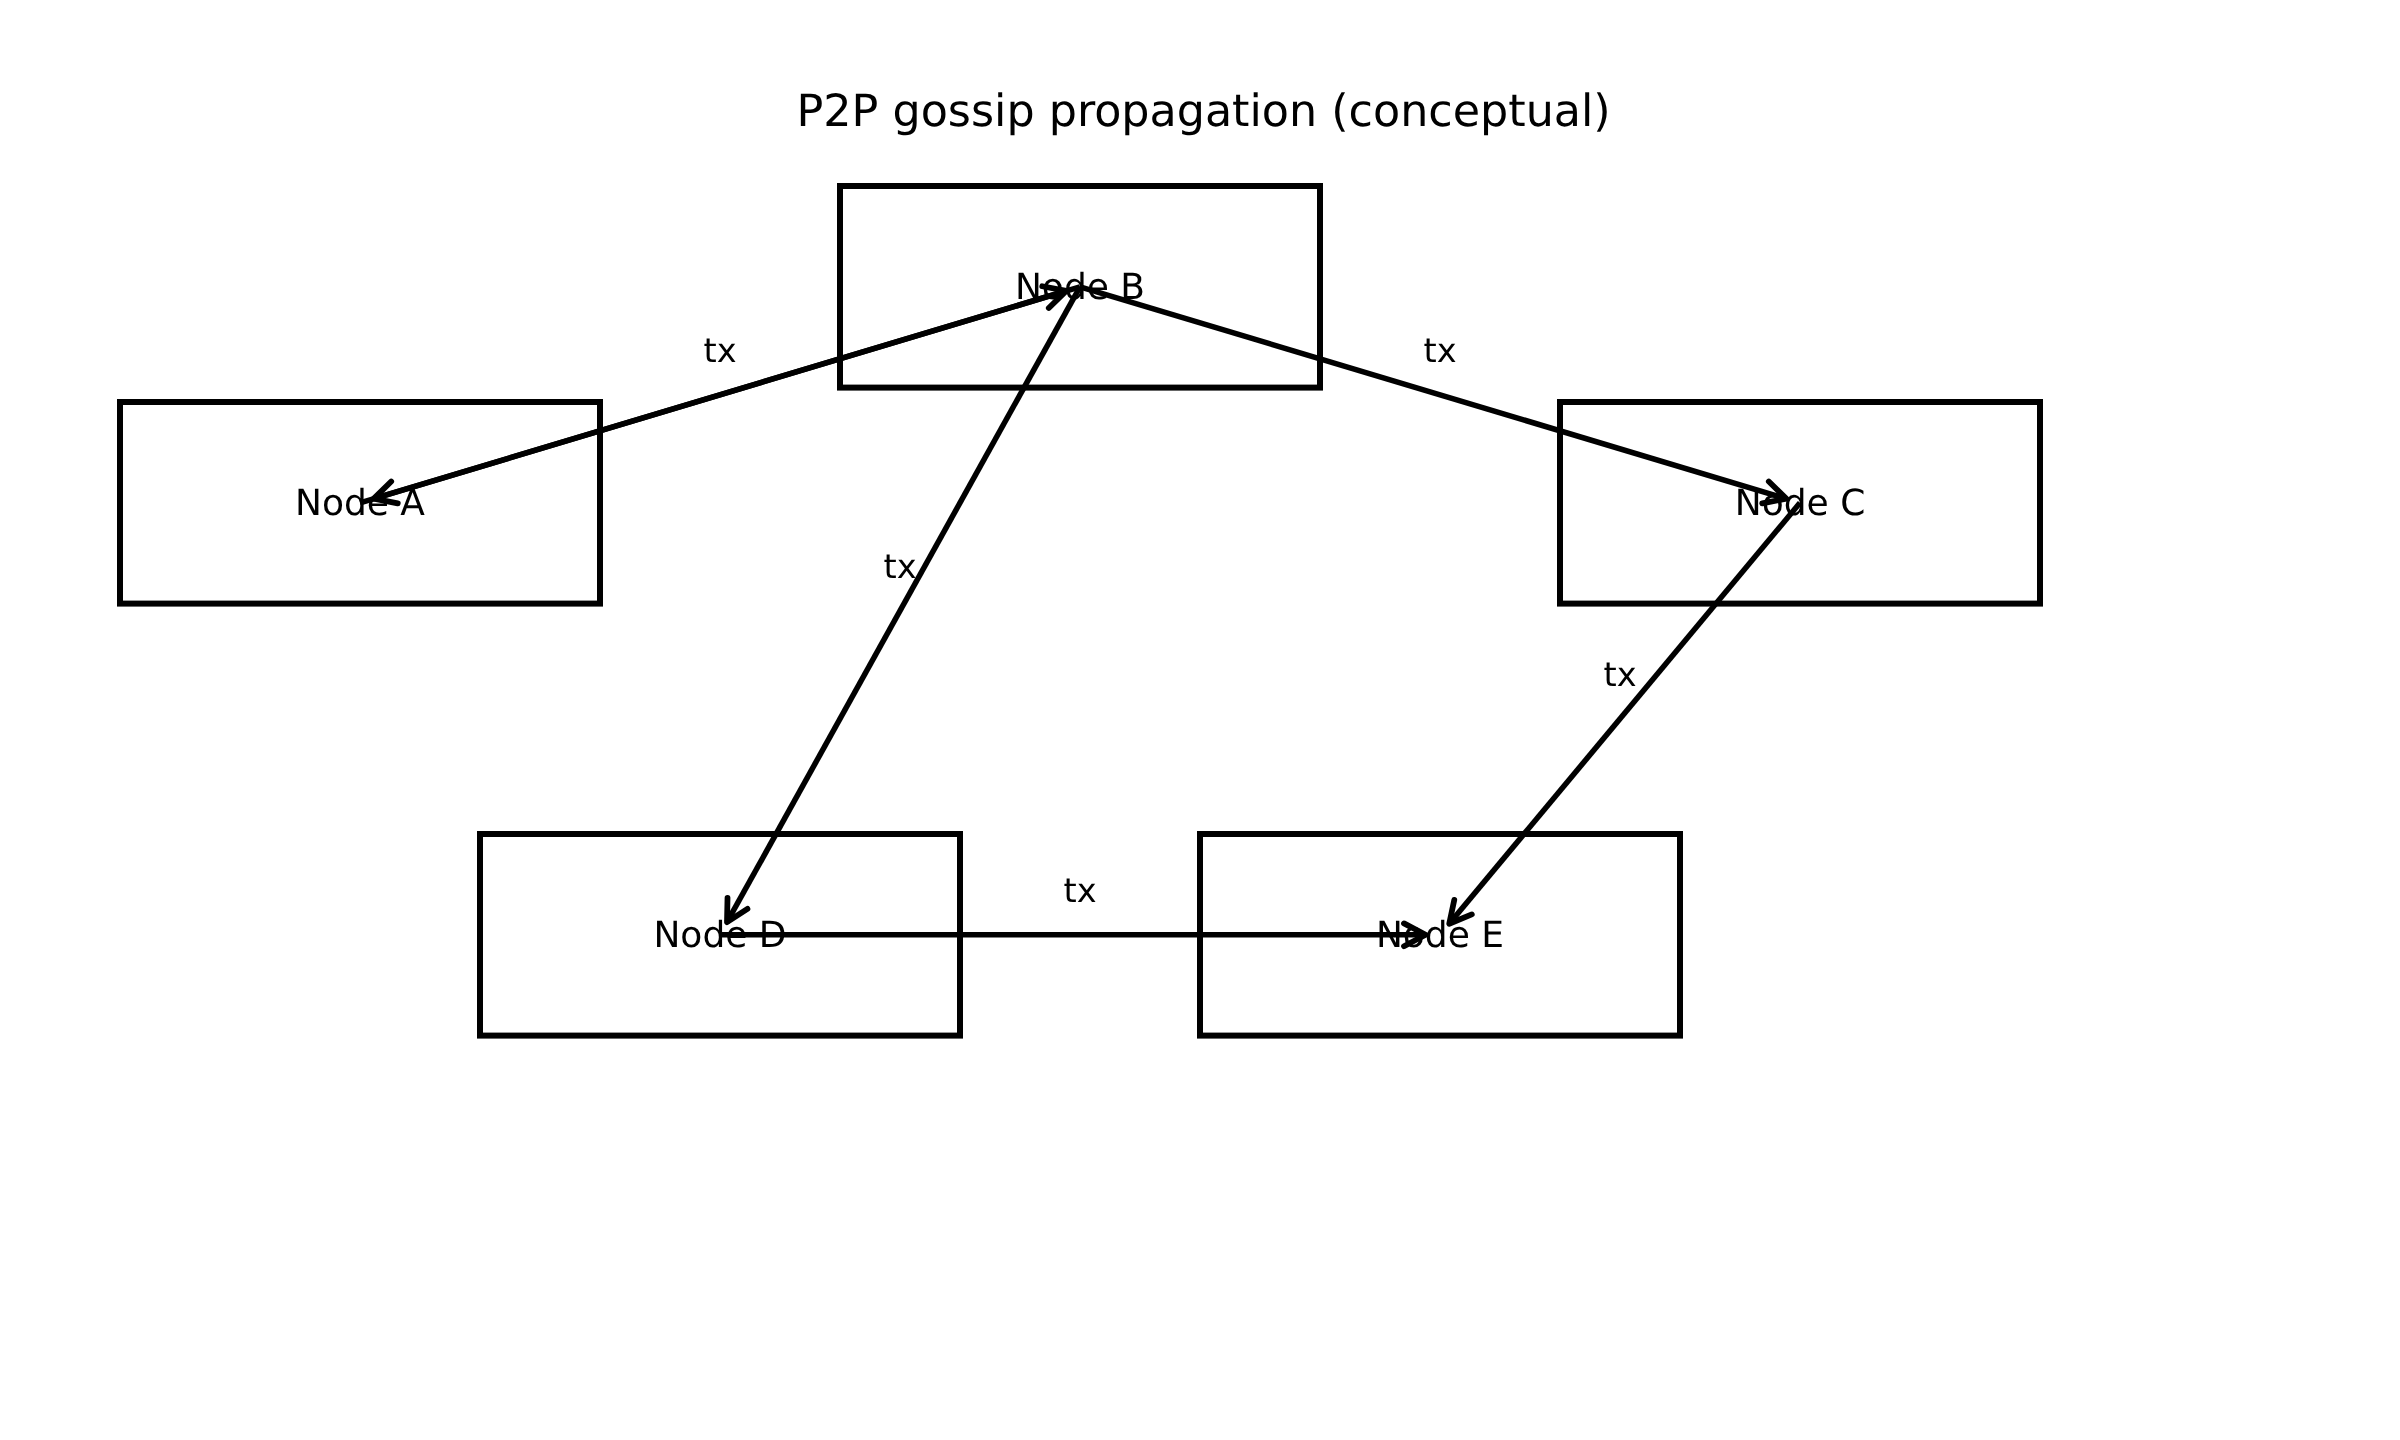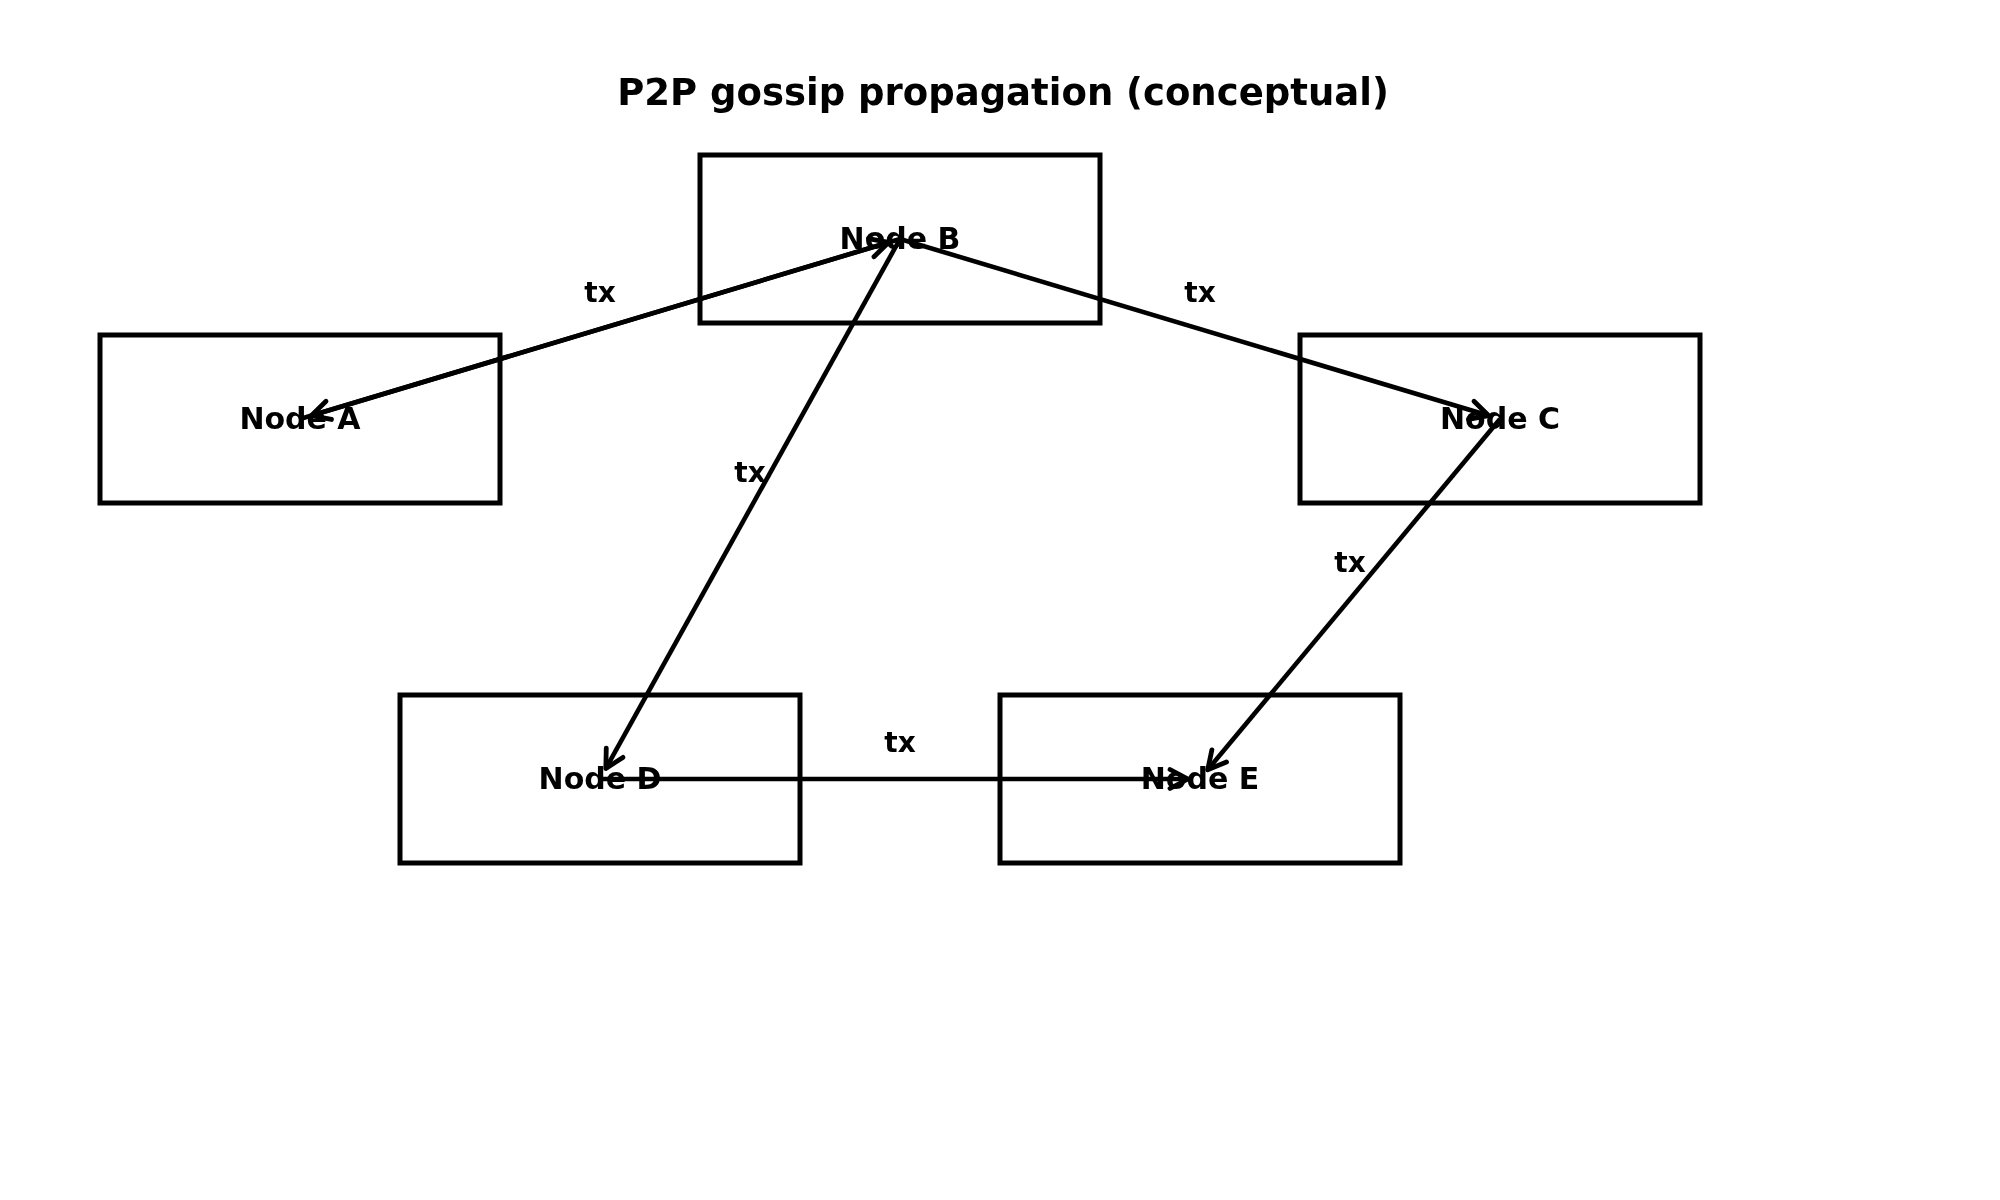--- a/index.html
+++ b/index.html
@@ -11,21 +11,20 @@
     margin: 0;
     padding: 0;
     background: var(--bg);
   }
   .canvas {
     position: relative;
     width: 2000px;
     height: 1196px;
     background: var(--bg);
     overflow: hidden;
-    font-weight: bold;
   }
   svg {
     display: block;
   }
   .fig-title {
     font-family: "DejaVu Sans", "Liberation Sans", sans-serif;
     font-size: 37px;
     fill: var(--text);
     text-anchor: middle;
   }

